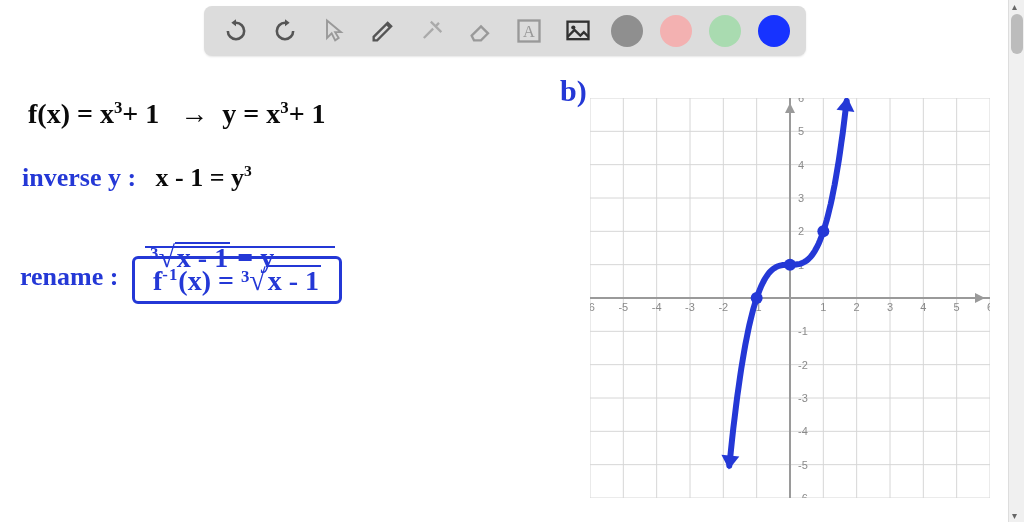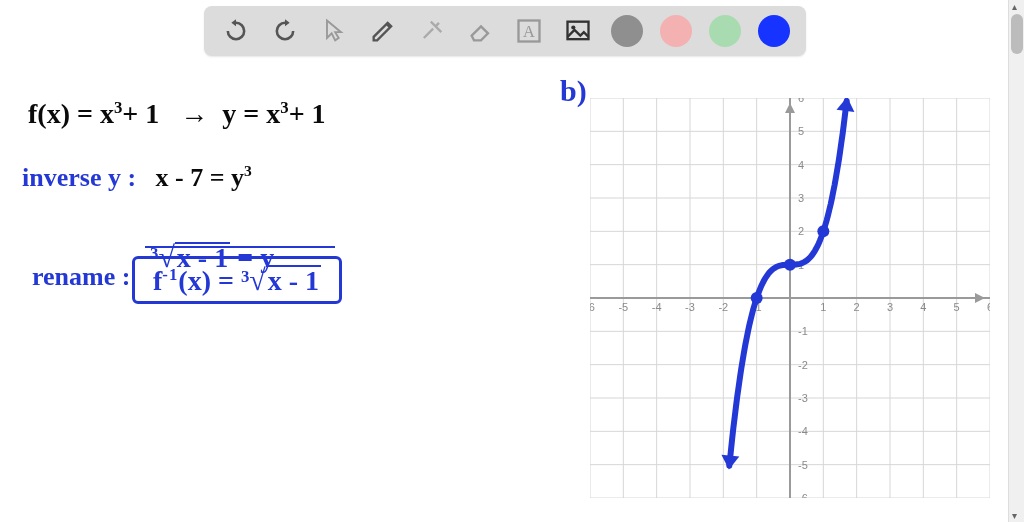--- a/index.html
+++ b/index.html
@@ -99,29 +99,29 @@
 
   <div class="hand" style="left:28px; top:74px; font-size:28px;margin-top:24px;">
     <span>f(x) = x</span><span class="sup">3</span><span>+ 1</span>
     &nbsp;&nbsp;<span>→</span>&nbsp;
     <span>y = x</span><span class="sup">3</span><span>+ 1</span>
   </div>
 
 
   <div class="hand blue" style="left:22px; top:162px; font-size:26px;">
     <span>inverse y :</span>&nbsp;&nbsp;
-    <span style="color:#0a0a0a"><span>x - 7 = y</span><span class="sup">3</span></span>
+    <span style="color:#0a0a0a"><span>x - 1 = y</span><span class="sup">3</span></span>
   </div>
 
   <div class="hand blue" style="left:150px; top:212px; font-size:28px;margin-top:28px;">
     <span class="sup" style="position:relative; top:2px;">3</span><span style="font-size:30px;">√</span><span class="radical-bar">x - 1</span><span> = y</span>
   </div>
   <div style="position:absolute; left:145px; top:246px; width:190px; height:2px; background:#2438d6;"></div>
 
-  <div class="hand blue" style="left:20px; top:262px; font-size:26px;margin-left:12px;">
+  <div class="hand blue" style="left:20px; top:262px; font-size:26px;">
     <span>rename :</span>
   </div>
 
   <div class="hand blue boxed" style="left:132px; top:256px; font-size:28px;">
     <span>f</span><span class="sup" style="letter-spacing:1px;">-1</span><span>(x) = </span><span class="sup" style="position:relative; top:2px;">3</span><span style="font-size:30px;">√</span><span class="radical-bar">x - 1</span>
   </div>
 
   <div class="hand blue" style="left:560px; top:74px; font-size:30px;">b)</div>
 
   <svg class="graph" viewBox="0 0 400 400">

